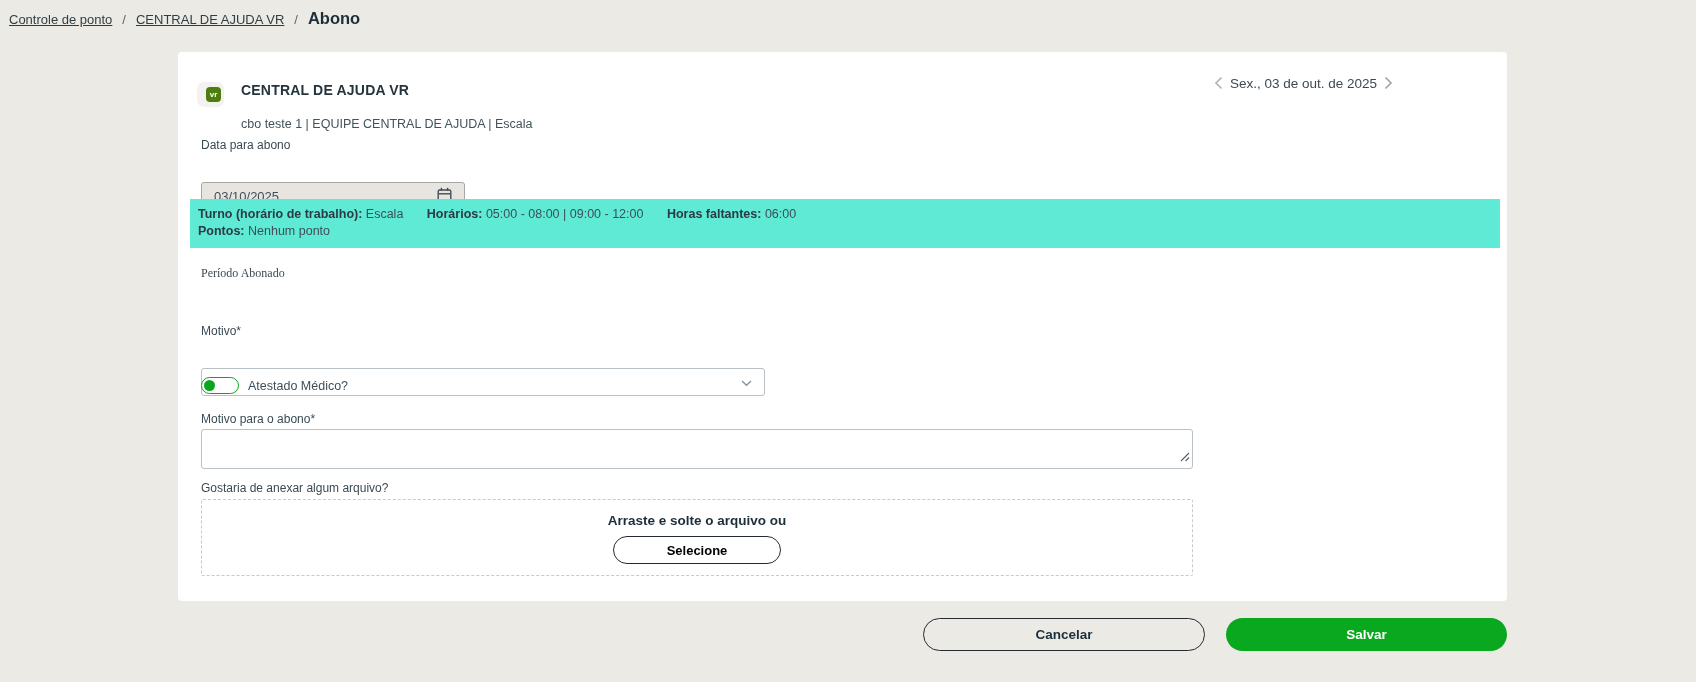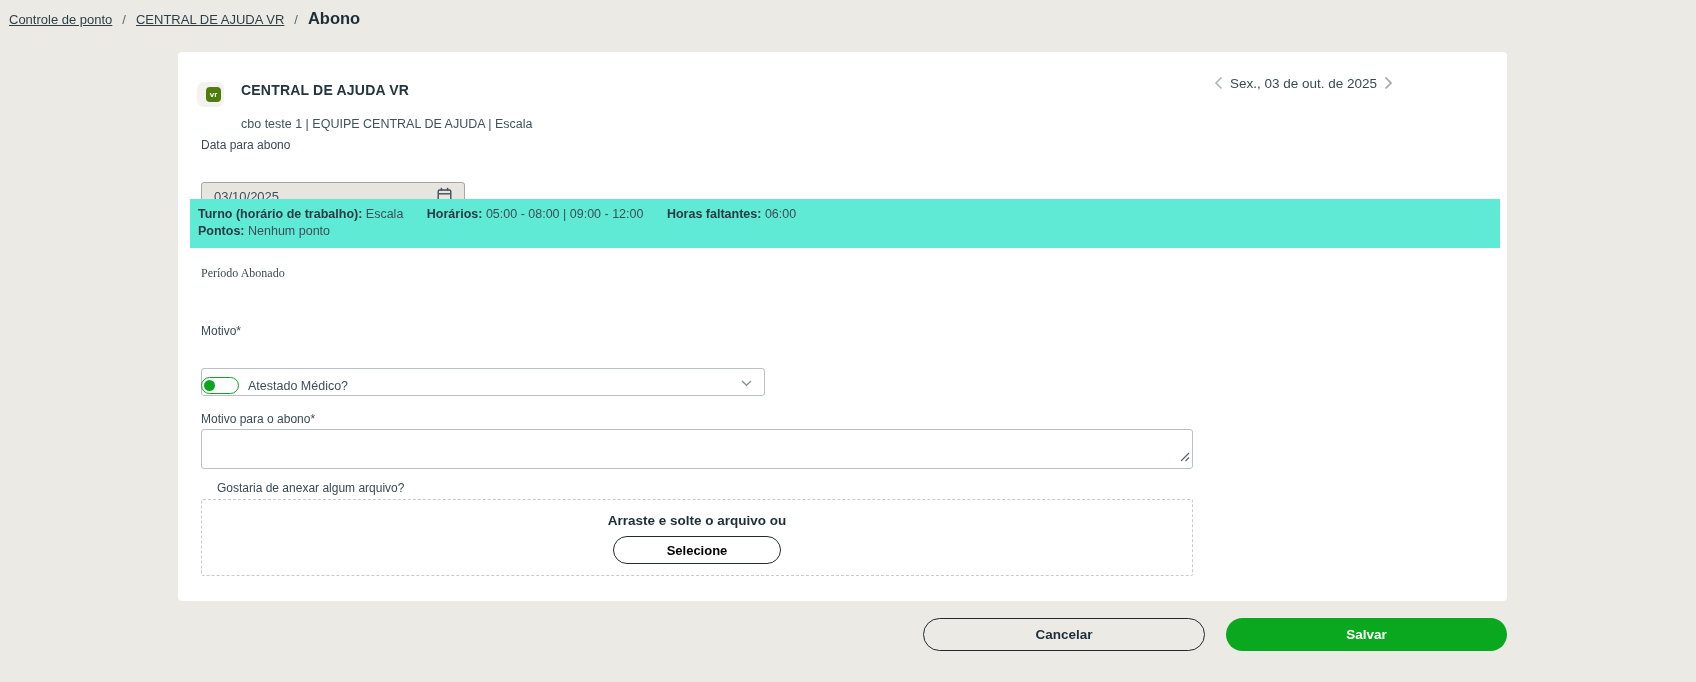--- a/index.html
+++ b/index.html
@@ -239,21 +239,21 @@
   <div class="ta-wrap">
     <textarea style=""></textarea>
     <span class="resize-handle">
       <svg width="10" height="10" viewBox="0 0 10 10">
         <line x1="9" y1="1" x2="1" y2="9" stroke="#555f66" stroke-width="1.1"></line>
         <line x1="9" y1="5.5" x2="5.5" y2="9" stroke="#555f66" stroke-width="1.1"></line>
       </svg>
     </span>
   </div>
 
-  <label class="form-label" style="top:429px;margin-left:16px;">Gostaria de anexar algum arquivo?</label>
+  <label class="form-label" style="top:429px;">Gostaria de anexar algum arquivo?</label>
   <div class="dropzone">
     <div class="dz-text">Arraste e solte o arquivo ou</div>
     <button class="btn-select">Selecione</button>
   </div>
 
 </section>
 
 <button class="btn-cancel">Cancelar</button>
 <button class="btn-save">Salvar</button>
 

